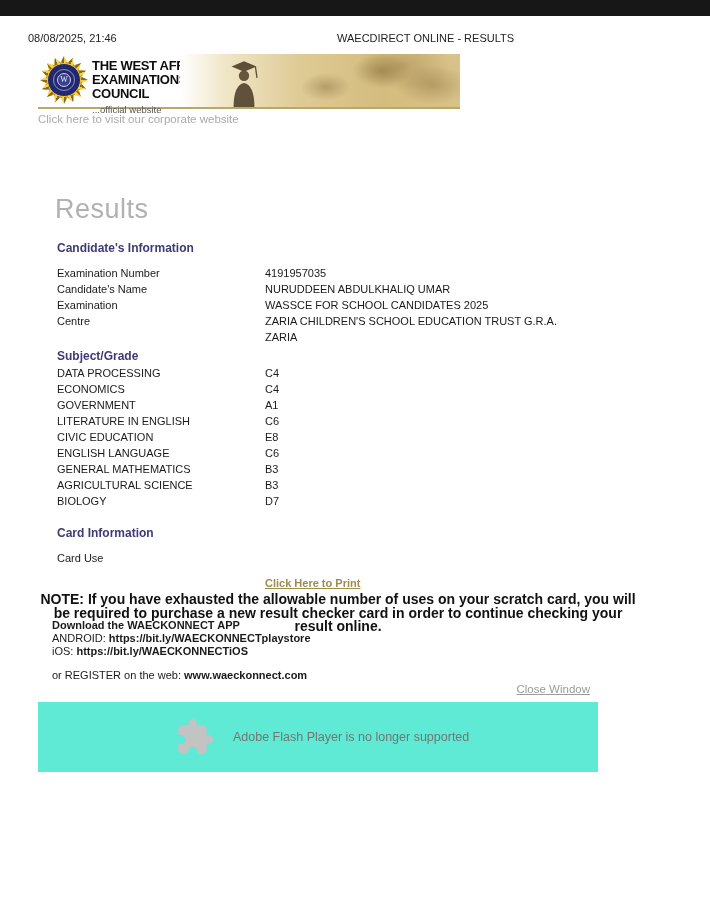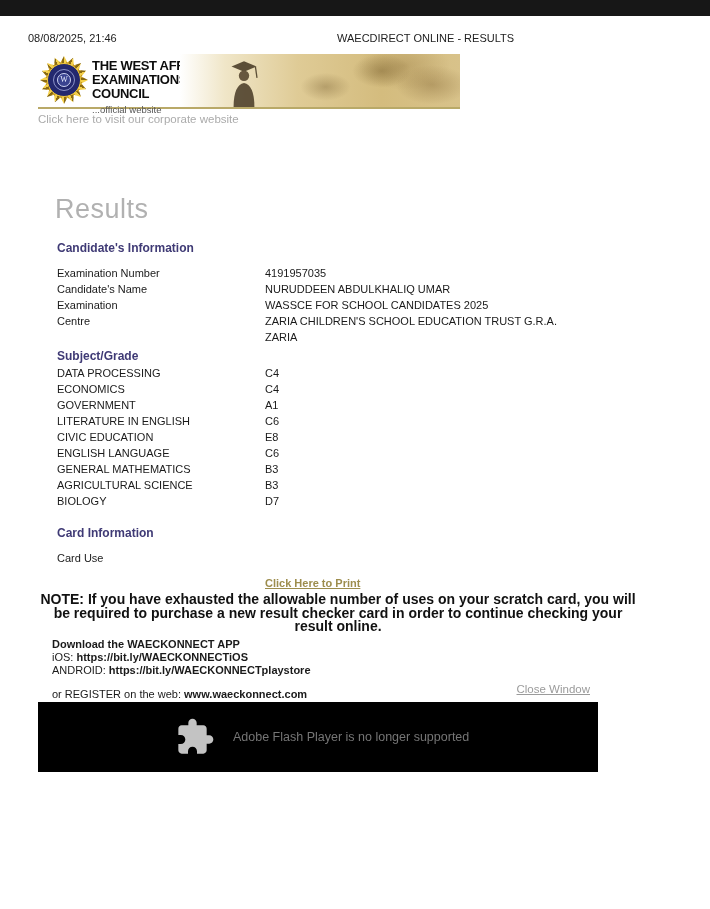--- a/index.html
+++ b/index.html
@@ -43,27 +43,27 @@
   .t-candidate{top:265px;} .t-subject{top:365px;} .t-card{top:550px;}
   .kv-row{display:flex;}
   .kv-label{width:208px;flex:0 0 208px;}
   .kv-value{width:312px;}
 
   .print-link{position:absolute;left:265px;top:577px;font-size:11px;font-weight:bold;color:#9d8d4d;text-decoration:underline;cursor:pointer;}
 
   .note{position:absolute;left:38px;top:593px;width:600px;text-align:center;font-size:14px;line-height:13.5px;font-weight:bold;color:#111;}
 
   .promo{position:absolute;left:52px;top:619px;font-size:11px;line-height:13px;color:#1a1a1a;}
-  .promo .b{font-weight:bold;margin-top:19px;}
+  .promo .b{font-weight:bold;}
   .promo-register{margin-top:11px;}
 
   .close-window{position:absolute;left:38px;top:683px;width:552px;text-align:right;font-size:11.5px;color:#9b9b9b;cursor:pointer;text-decoration:underline;}
 
   
-  .flash-box{position:absolute;left:38px;top:702px;width:560px;height:70px;background:#000000;display:flex;align-items:center;}
+  .flash-box{position:absolute;left:38px;top:702px;width:560px;height:70px;background:#5eead4;display:flex;align-items:center;}
   .puzzle-icon{margin-left:137px;width:40px;height:40px;flex:0 0 40px;}
   .flash-text{margin-left:18px;font-size:12.5px;color:#757575;}
 </style>
 </head>
 <body>
 
 <div class="page">
 
   <div class="top-bar"></div>
 
@@ -169,26 +169,26 @@
   <a class="print-link">Click Here to Print</a>
 
   <div class="note">
     <span>NOTE:</span>
     <span>If you have exhausted the allowable number of uses on your scratch card, you will be required to purchase a new result checker card in order to continue checking your result online.</span>
   </div>
 
   <div class="promo">
     <div class="b">Download the WAECKONNECT APP</div>
     <div>
+      <span>ANDROID:</span>
+      <span class="b">https://bit.ly/WAECKONNECTplaystore</span>
+    </div>
+    <div>
       <span>iOS:</span>
       <span class="b">https://bit.ly/WAECKONNECTiOS</span>
-    </div>
-    <div>
-      <span>ANDROID:</span>
-      <span class="b">https://bit.ly/WAECKONNECTplaystore</span>
     </div>
     <div class="promo-register">
       <span>or REGISTER on the web:</span>
       <span class="b">www.waeckonnect.com</span>
     </div>
   </div>
 
   <div class="close-window">Close Window</div>
 
   <div class="flash-box">

